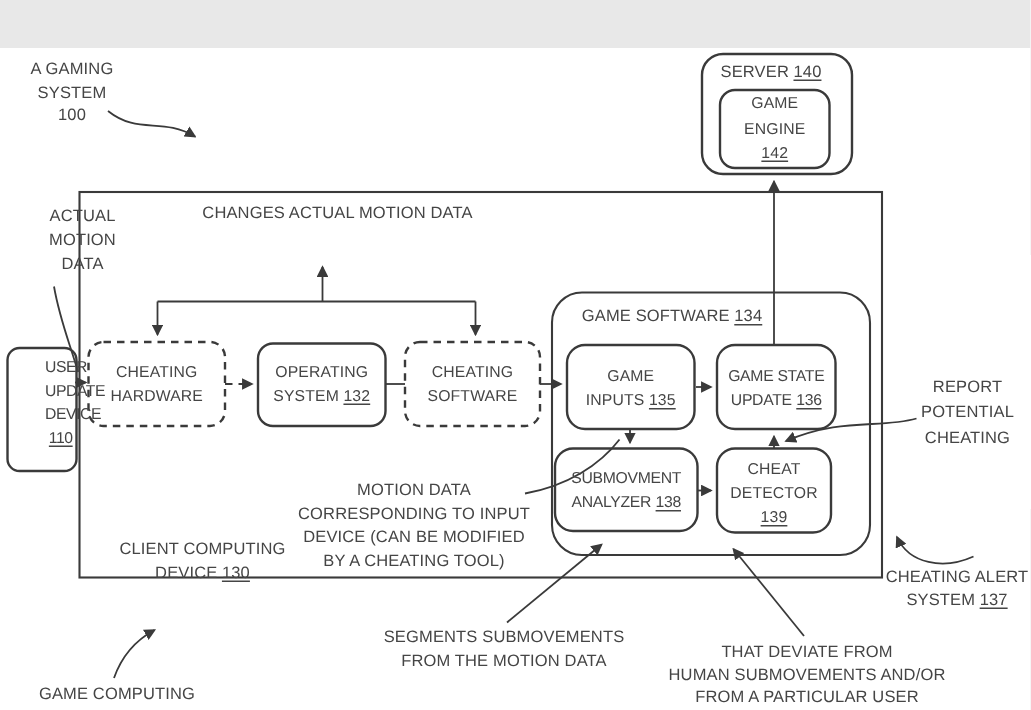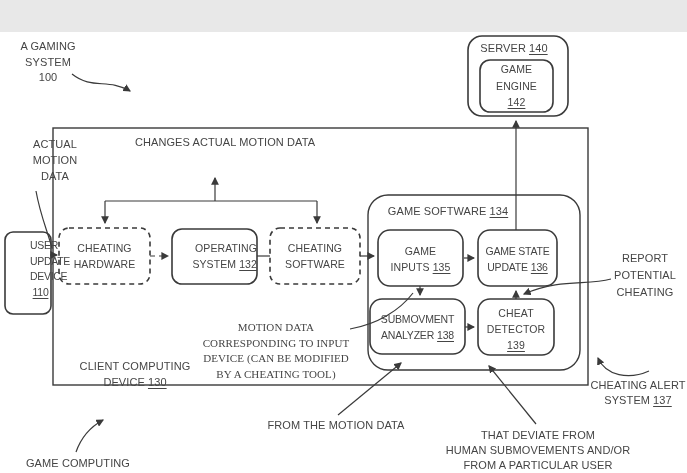--- a/index.html
+++ b/index.html
@@ -101,21 +101,21 @@
     <div>UPDATE</div>
     <div>DEVICE</div>
     <div><span class="u">110</span></div>
   </div>
 
   <div class="lbl boxlbl" style="left:59px; top:208px; width:91px;">
     <div>CHEATING</div>
     <div>HARDWARE</div>
   </div>
 
-  <div class="lbl boxlbl" style="left:172px; top:208px; width:85px;text-align:right;">
+  <div class="lbl boxlbl" style="left:172px; top:208px; width:85px;">
     <div>OPERATING</div>
     <div class="combo"><span>SYSTEM</span><span class="u">132</span></div>
   </div>
 
   <div class="lbl boxlbl" style="left:270px; top:208px; width:90px;">
     <div>CHEATING</div>
     <div>SOFTWARE</div>
   </div>
 
   <div class="lbl combo" style="left:378px; top:171px; width:140px;">
@@ -141,28 +141,29 @@
     <div>CHEAT</div>
     <div>DETECTOR</div>
     <div><span class="u">139</span></div>
   </div>
 
   <div class="lbl" style="left:60px; top:327px; width:150px; line-height:15.5px;">
     <div>CLIENT COMPUTING</div>
     <div class="combo"><span>DEVICE</span><span class="u">130</span></div>
   </div>
 
-  <div class="lbl" style="left:194px; top:288px; width:164px; line-height:15.5px;font-family:Liberation Serif, serif;">
+  <div class="lbl" style="left:194px; top:288px; width:164px; line-height:15.5px;">
     <div>MOTION DATA</div>
     <div>CORRESPONDING TO INPUT</div>
     <div>DEVICE (CAN BE MODIFIED</div>
     <div>BY A CHEATING TOOL)</div>
   </div>
 
   <div class="lbl" style="left:244px; top:386px; width:184px; line-height:15.5px;">
+    <div>SEGMENTS SUBMOVEMENTS</div>
     <div>FROM THE MOTION DATA</div>
   </div>
 
   <div class="lbl" style="left:438px; top:396px; width:200px; line-height:15px;">
     <div>THAT DEVIATE FROM</div>
     <div>HUMAN SUBMOVEMENTS AND/OR</div>
     <div>FROM A PARTICULAR USER</div>
   </div>
 
   <div class="lbl" style="left:605px; top:218px; width:80px; line-height:17px;">

